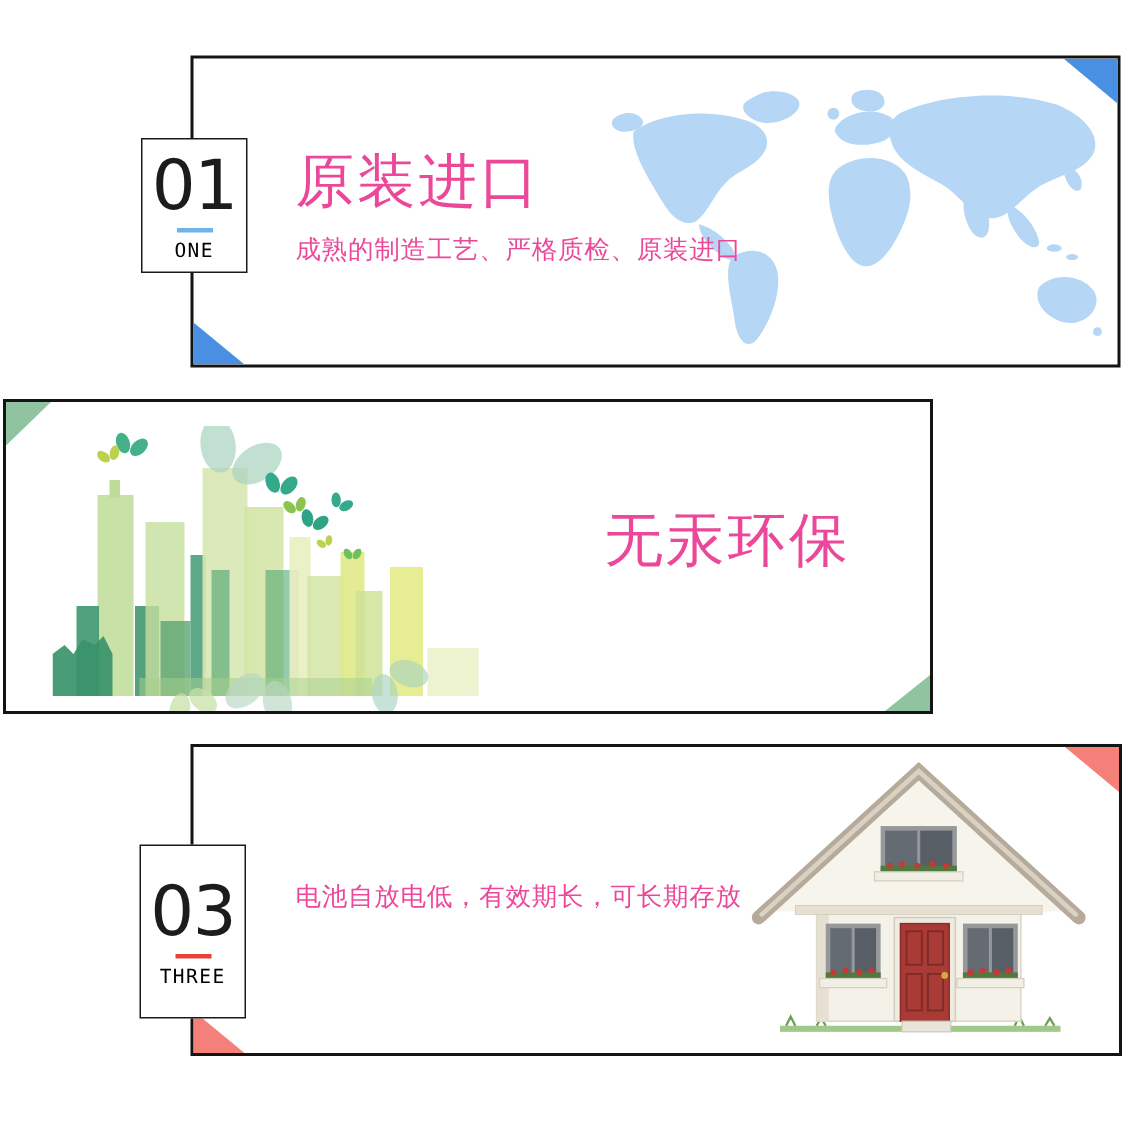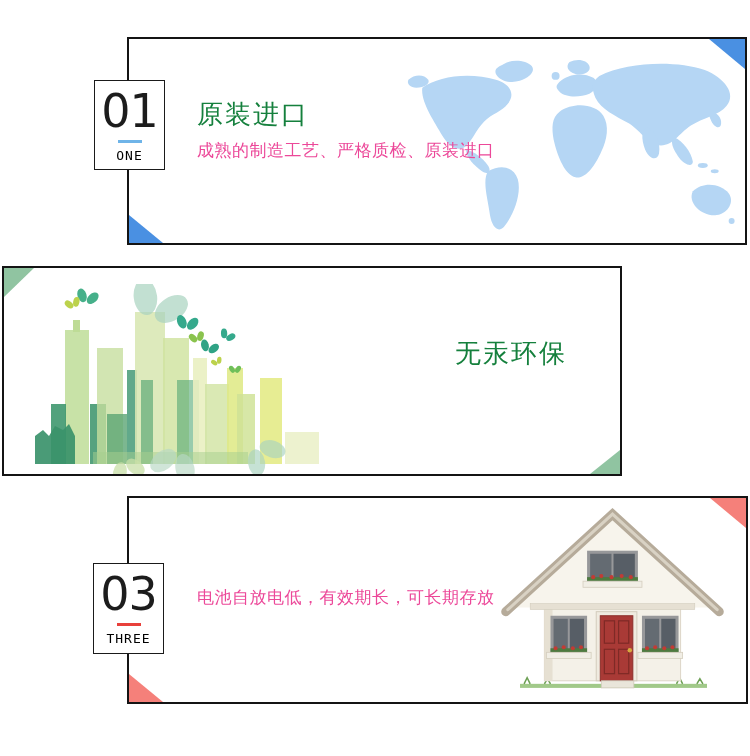--- a/index.html
+++ b/index.html
@@ -17,34 +17,34 @@
   .tri{position:absolute;}
   .tri-tr{top:0;right:0;width:36px;height:30px;clip-path:polygon(0 0,100% 0,100% 100%);}
   .tri-bl{bottom:0;left:0;width:34px;height:28px;clip-path:polygon(0 0,0 100%,100% 100%);}
   .tri-tl{top:0;left:0;width:30px;height:29px;clip-path:polygon(0 0,100% 0,0 100%);}
   .tri-br{bottom:0;right:0;width:30px;height:24px;clip-path:polygon(100% 0,100% 100%,0 100%);}
 
   
   .numbox{position:absolute;background:#fff;border:1.5px solid #1a1a1a;z-index:3;
           display:flex;flex-direction:column;align-items:center;justify-content:center;
           box-sizing:border-box;}
-  .numbox-1{left:94px;top:80px;width:71px;height:90px;}
+  .numbox-1{left:94px;top:92px;width:71px;height:90px;}
   .numbox-2{left:587px;top:332px;width:72px;height:87px;}
-  .numbox-3{left:93px;top:563px;width:71px;height:91px;}
+  .numbox-3{left:93px;top:563px;width:71px;height:116px;}
   .num{font-family:"DejaVu Sans",sans-serif;font-size:46px;line-height:1;
        font-weight:400;color:#1c1c1c;letter-spacing:-1px;}
   .num-underline{width:24px;height:3px;margin:6px 0 5px 0;}
   .numword{font-family:"DejaVu Sans Mono",monospace;font-size:13px;letter-spacing:1px;color:#000000;}
 
   
   .txt{position:absolute;z-index:2;}
   .txt-1{left:197px;top:99px;}
   .txt-2{right:183px;top:338px;text-align:center;}
   .txt-3{left:197px;top:577px;}
-  .sec-title{font-size:26px;line-height:1.2;font-weight:500;color:#15803d;letter-spacing:2px;}
+  .sec-title{font-size:39px;line-height:1.2;font-weight:500;color:#ec4899;letter-spacing:2px;}
   .sec-sub{font-size:17px;line-height:1.3;color:#ec4899;margin-top:10px;letter-spacing:.5px;}
 
   
   .illus{position:absolute;}
   .illus-map{left:405px;top:54px;width:335px;height:184px;}
   .illus-city{left:35px;top:284px;width:290px;height:190px;}
   .illus-house{left:493px;top:506px;width:240px;height:188px;}
 </style>
 </head>
 <body>

